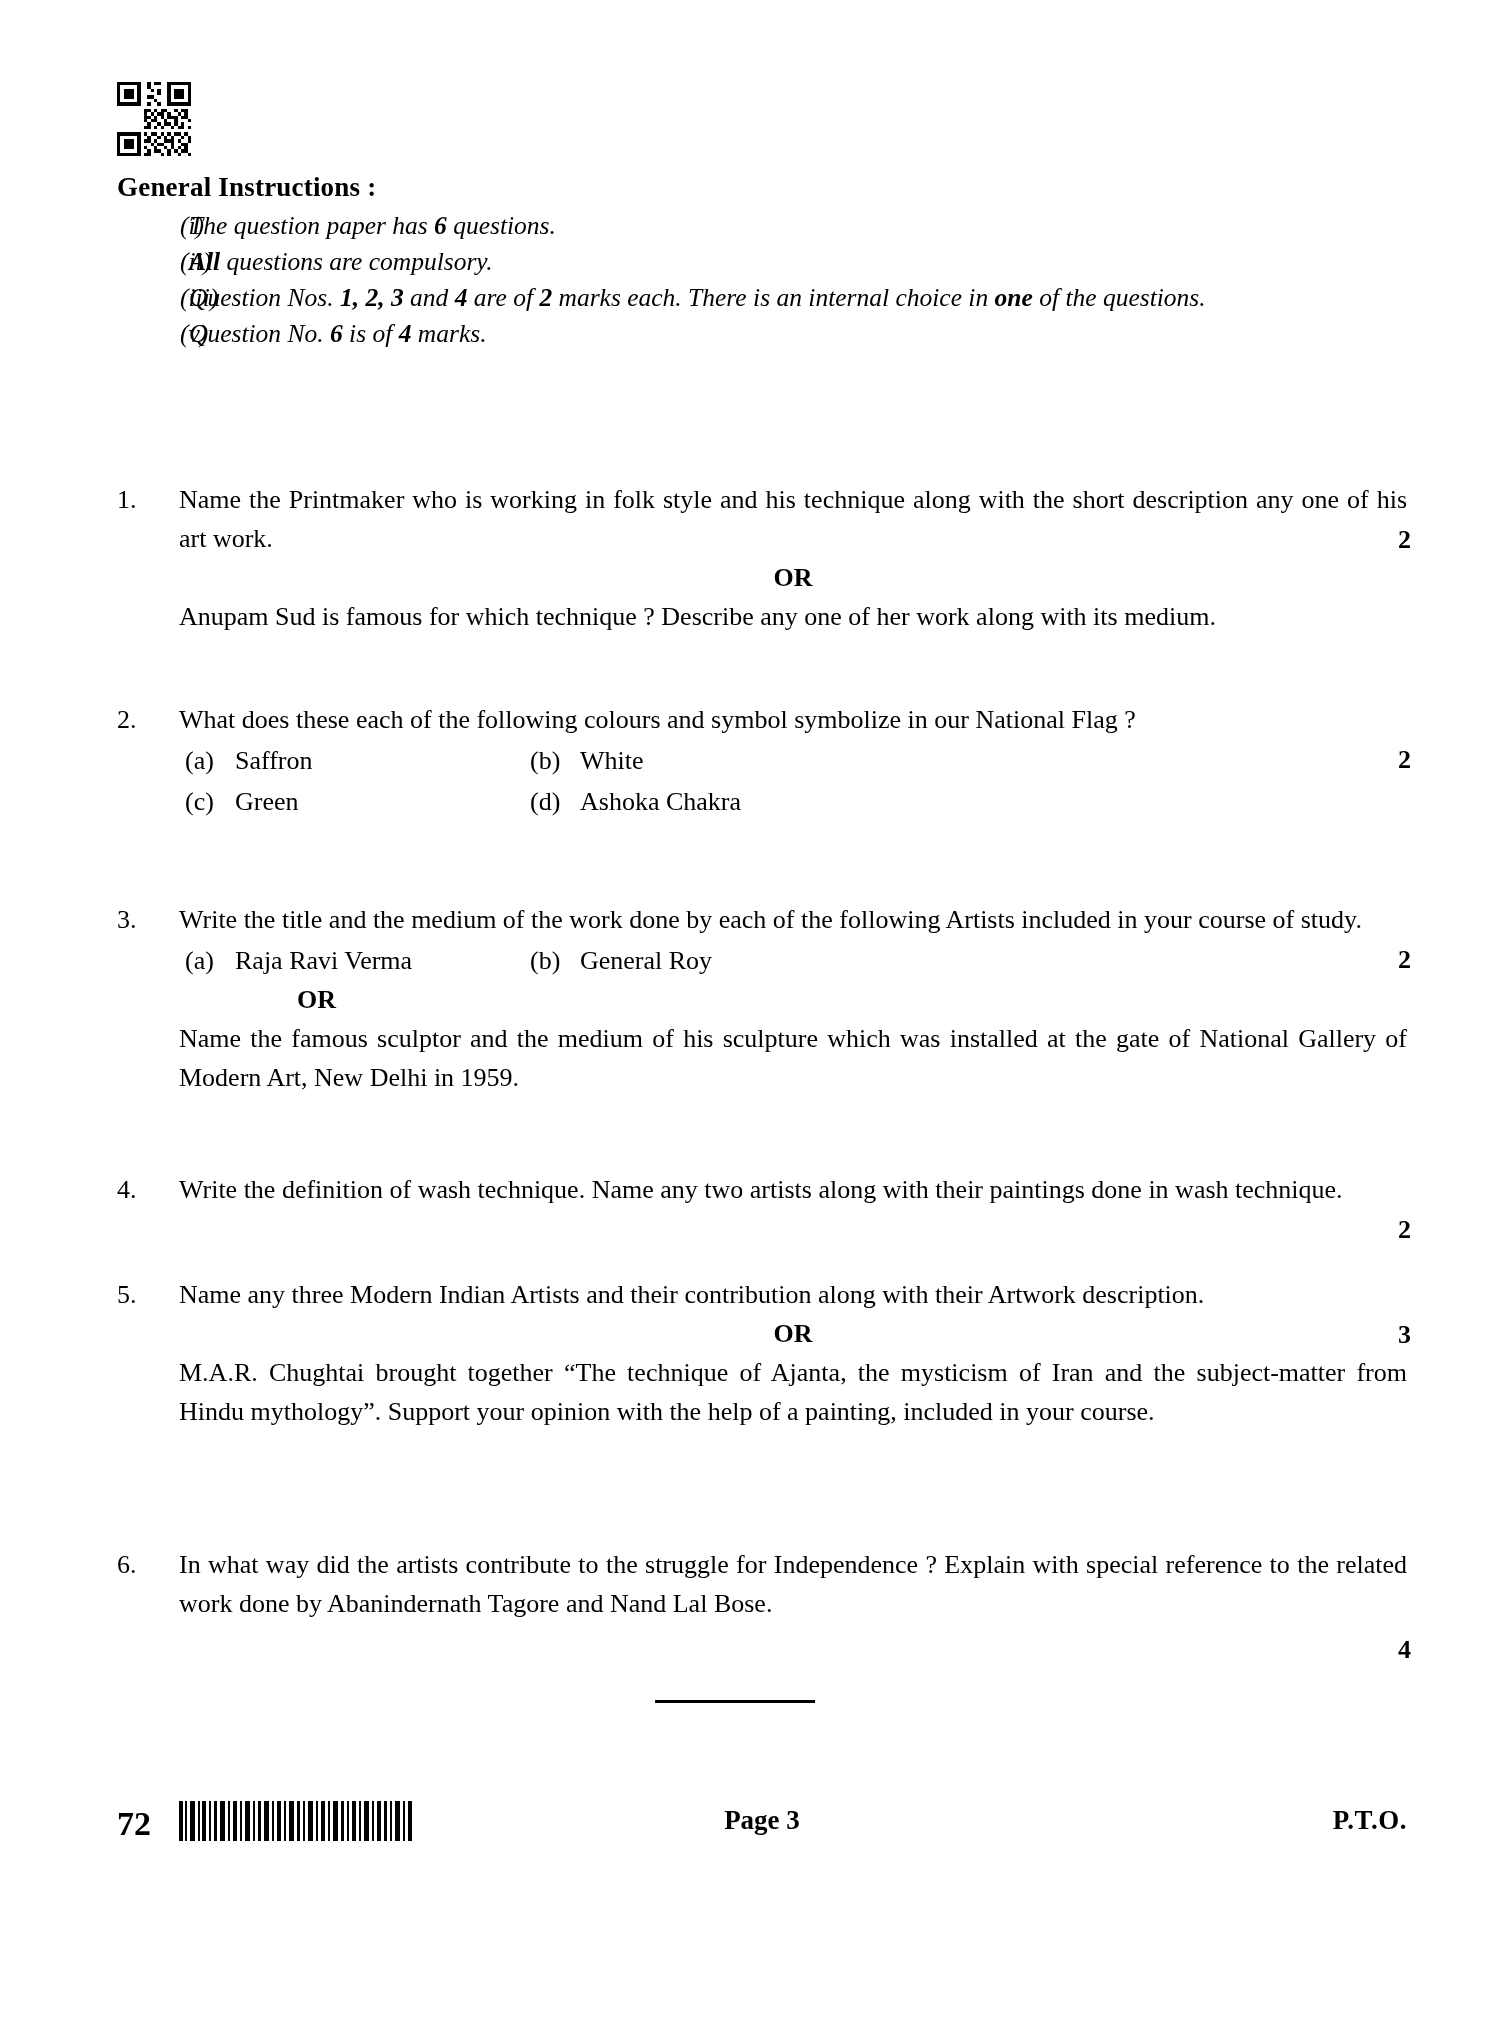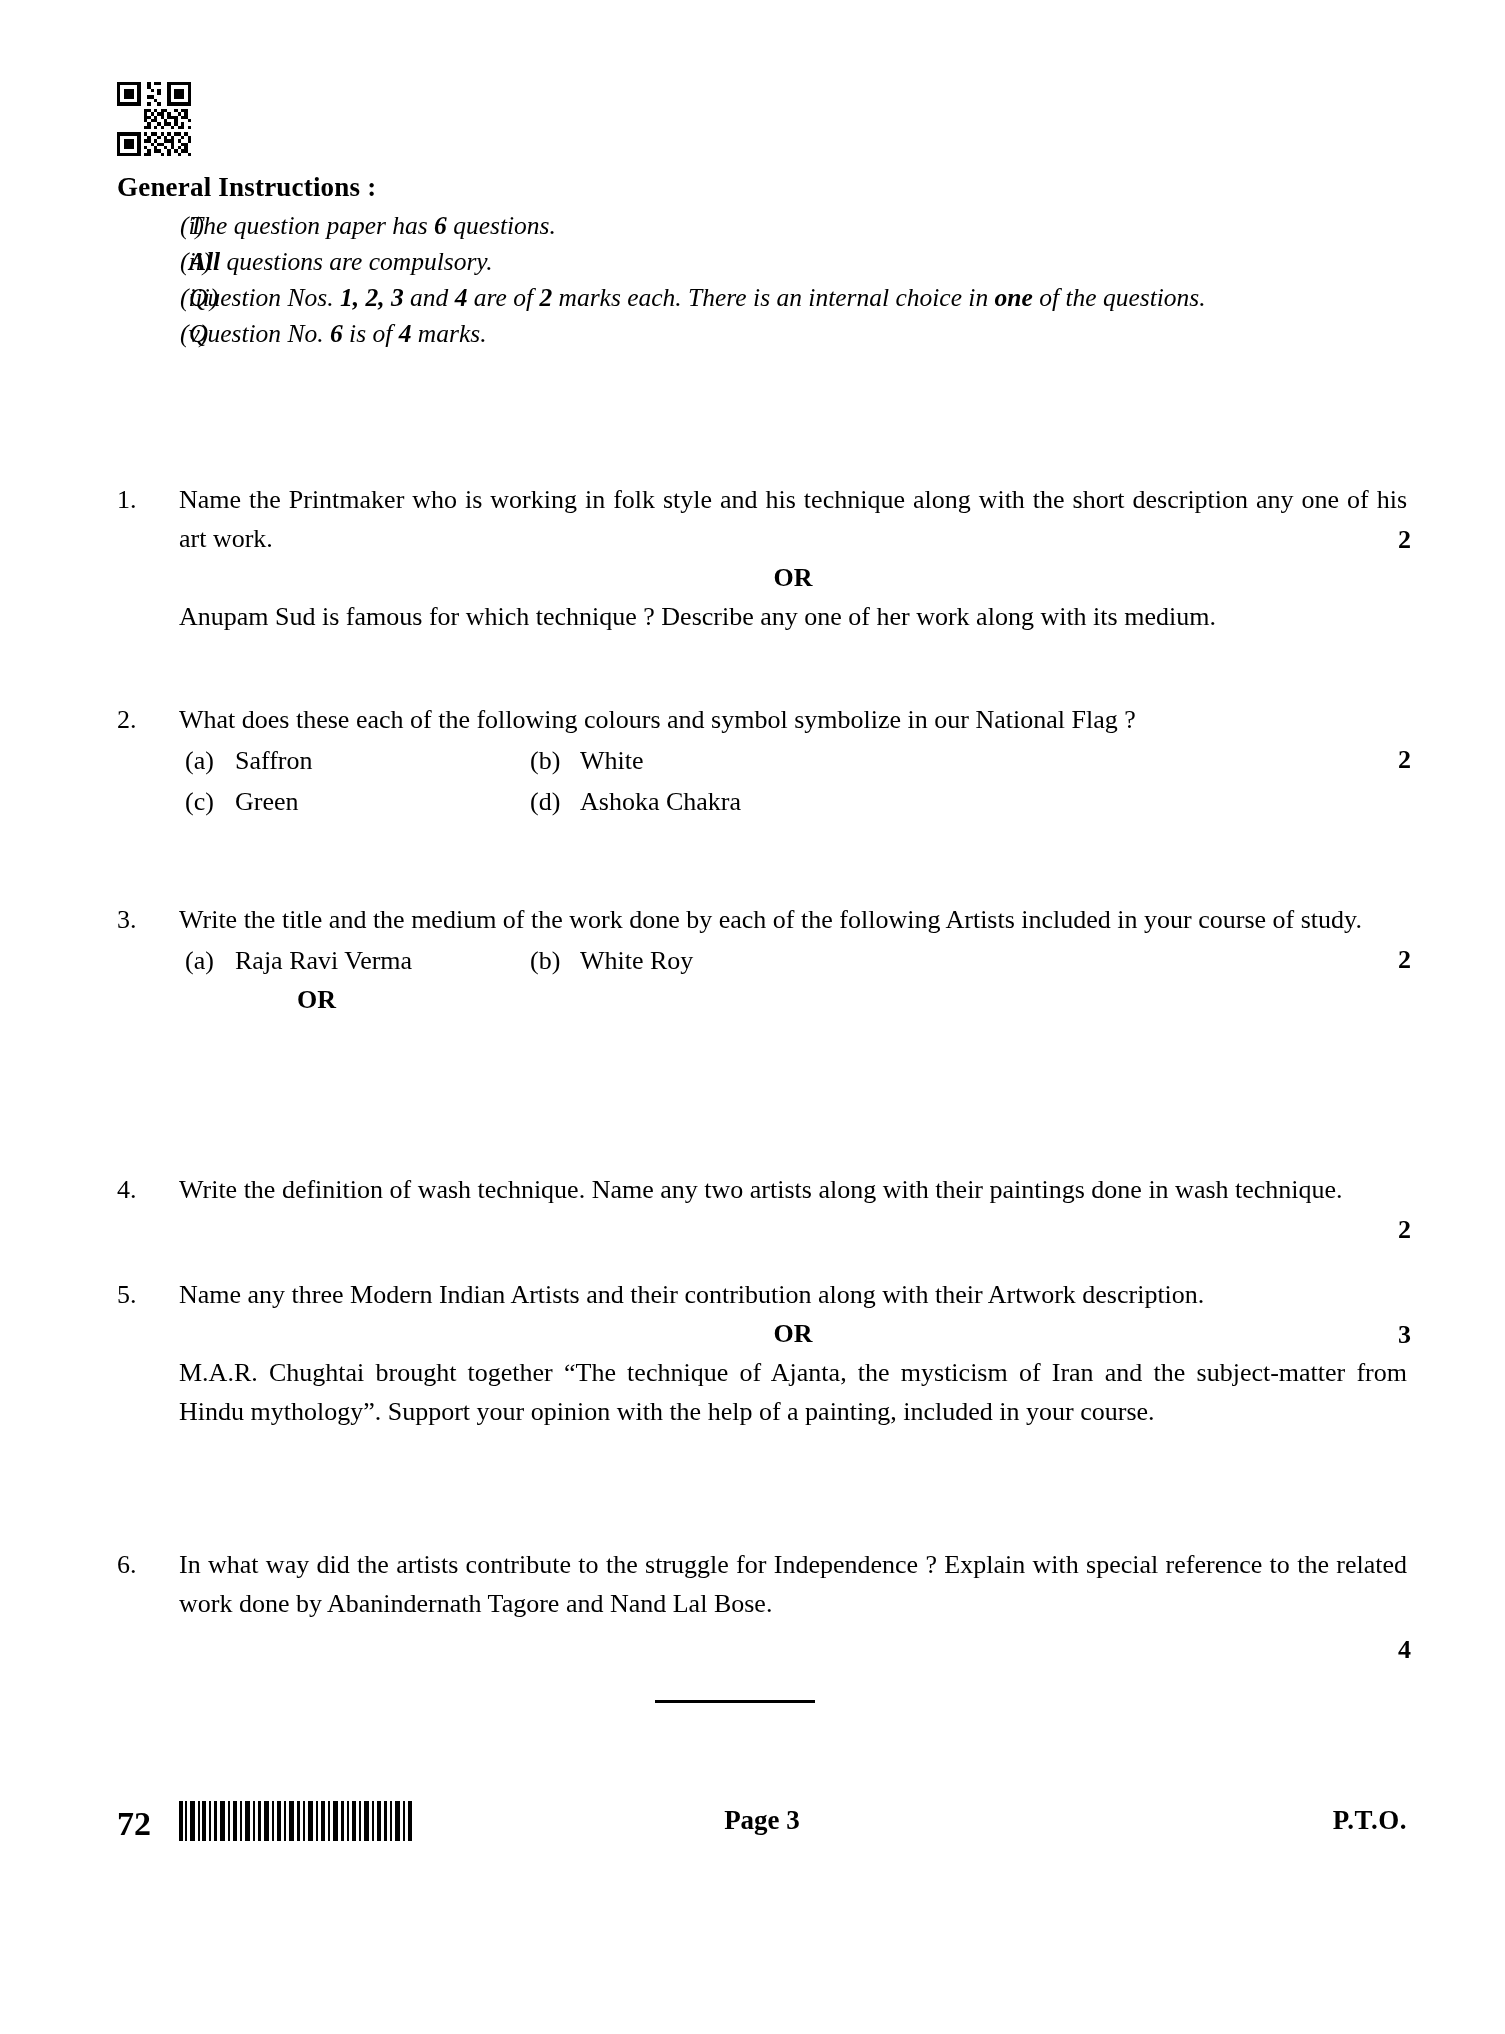--- a/index.html
+++ b/index.html
@@ -332,24 +332,25 @@
     <div class="q-num">3.</div>
     <div class="q-body">
       <div class="justify">Write the title and the medium of the work done by each of the following Artists included in your course of study.</div>
       <div class="opts">
         <div class="opt-col1">
           <div class="opt-a">(a)</div>
           <div class="opt-lbl">Raja Ravi Verma</div>
         </div>
         <div class="opt-col2">
           <div class="opt-a">(b)</div>
-          <div class="opt-lbl">White Roy</div>
+          <div class="opt-lbl">General Roy</div>
         </div>
       </div>
       <div class="or-left">OR</div>
+      <div class="justify">Name the famous sculptor and the medium of his sculpture which was installed at the gate of National Gallery of Modern Art, New Delhi in 1959.</div>
     </div>
     <div class="q-marks" style="top:45px;">2</div>
   </div>
 
   <div class="q" style="top:1170px;">
     <div class="q-num">4.</div>
     <div class="q-body">
       <div class="justify">Write the definition of wash technique. Name any two artists along with their paintings done in wash technique.</div>
     </div>
     <div class="q-marks" style="top:45px;">2</div>

